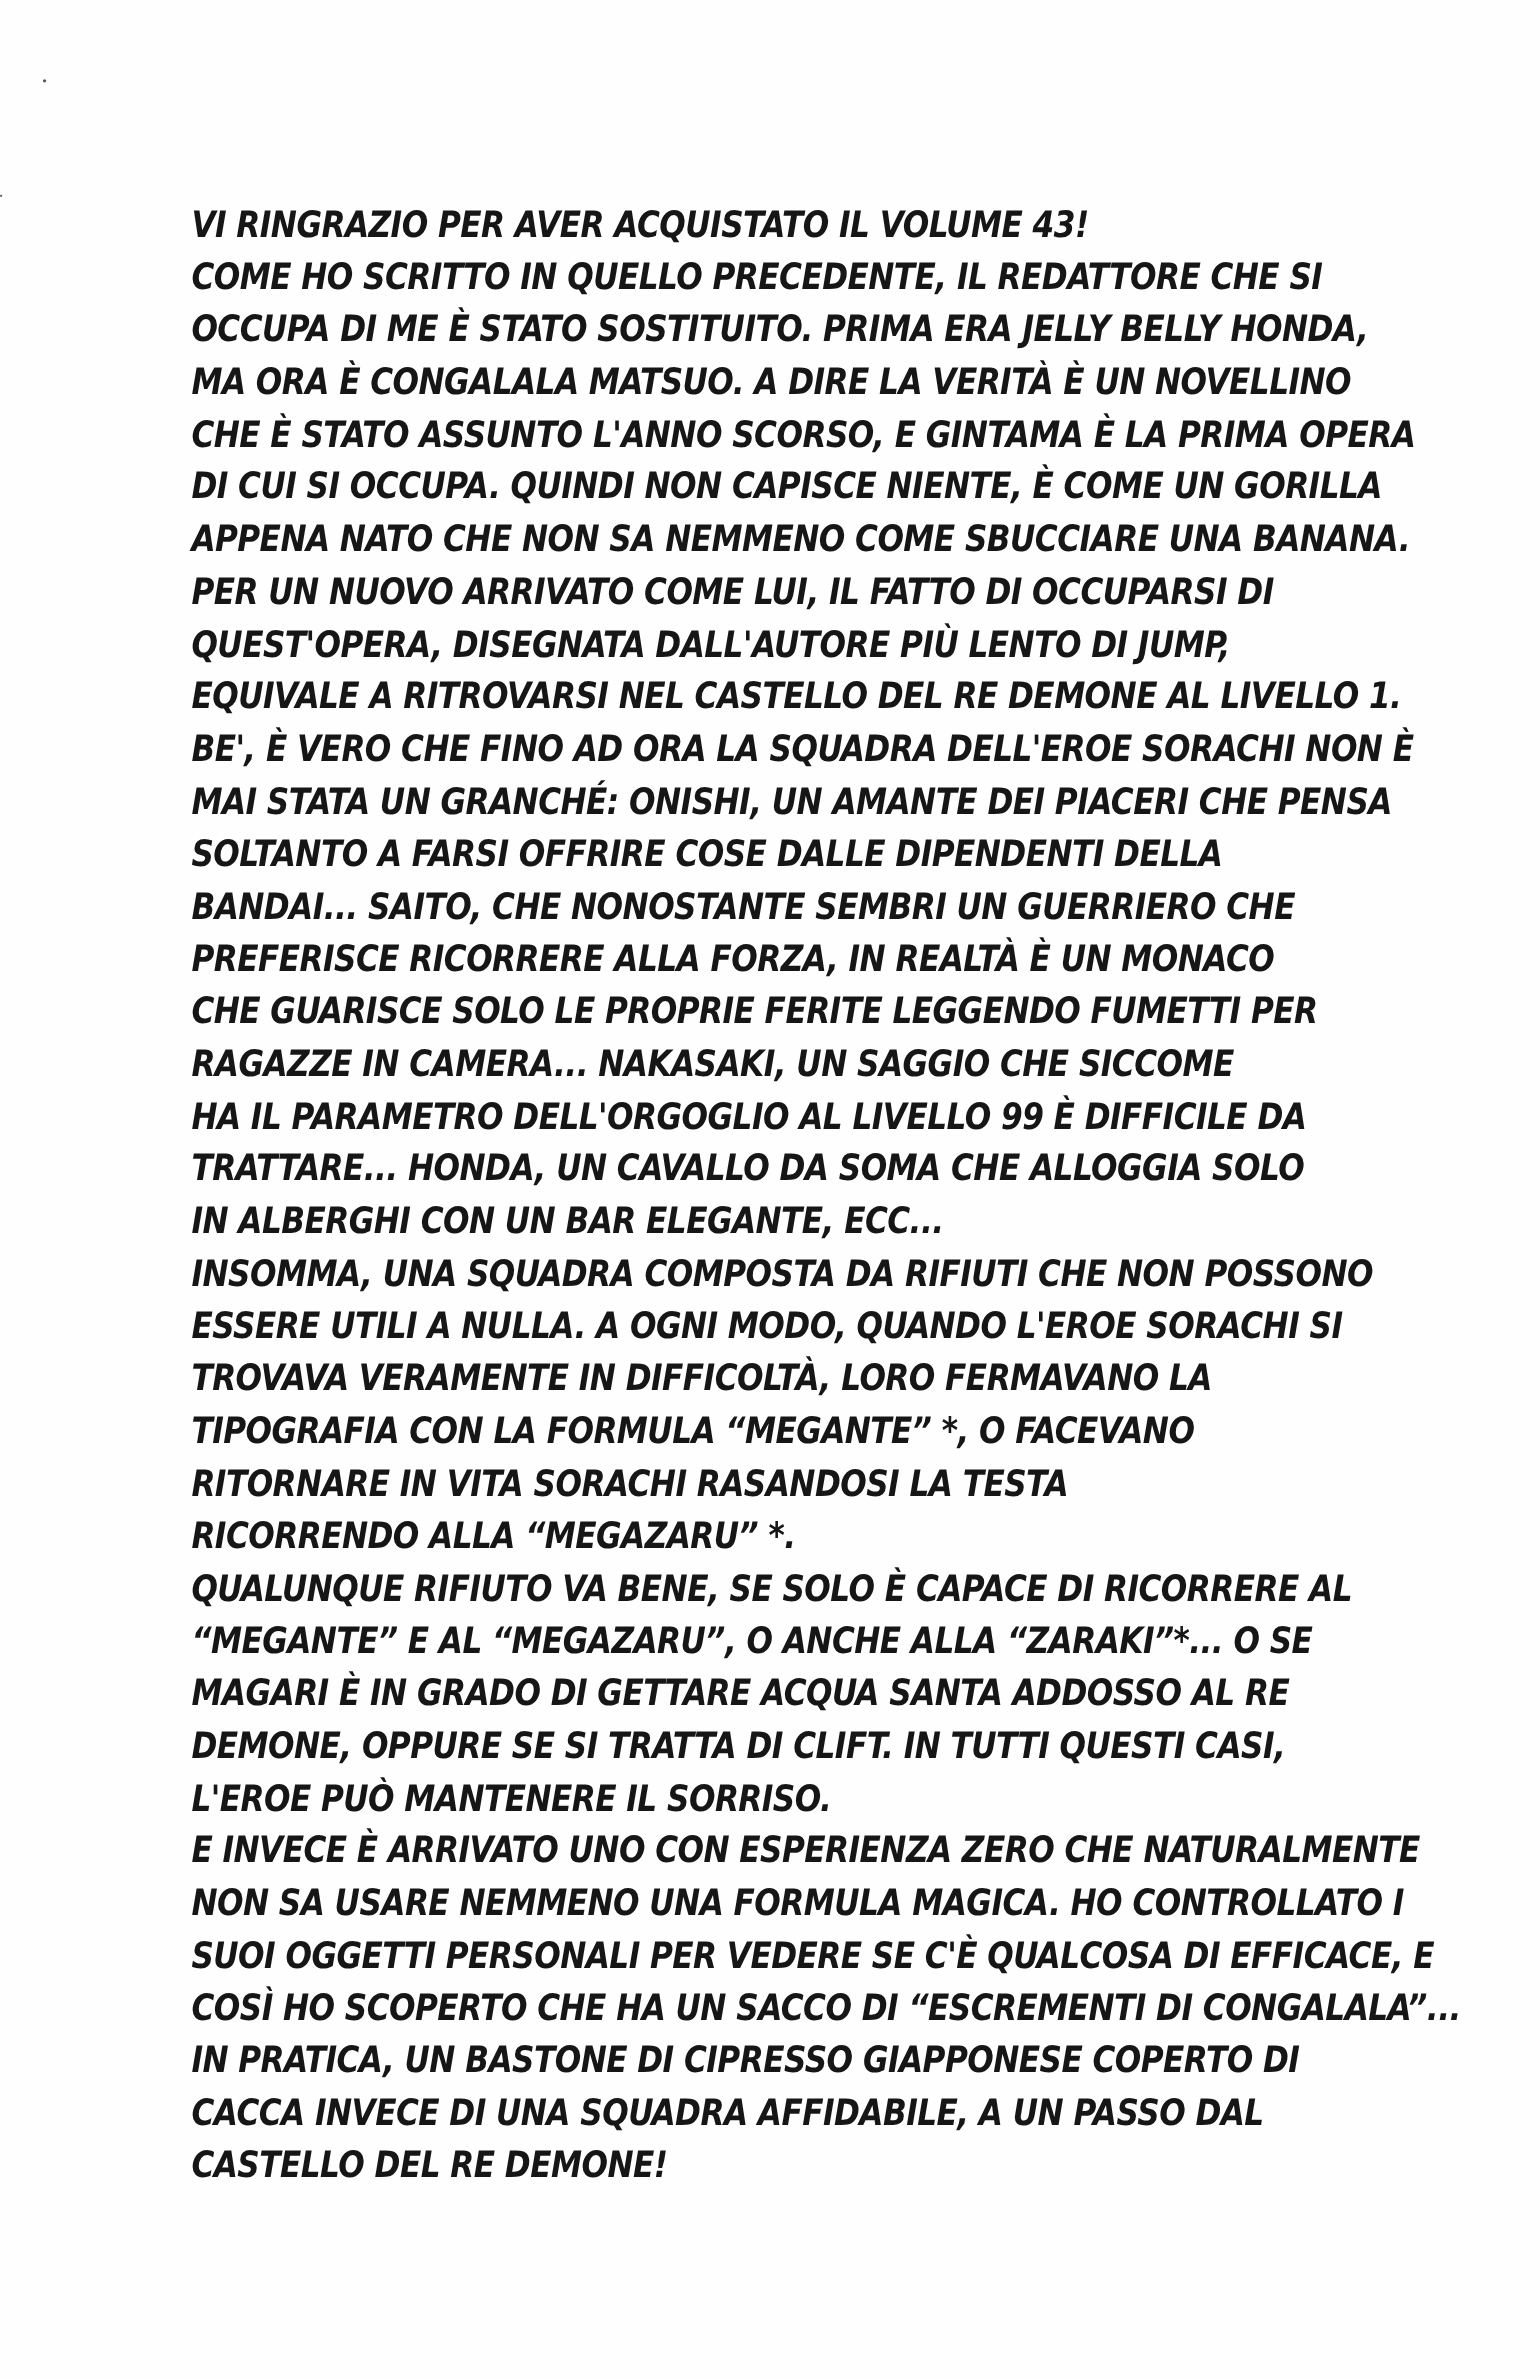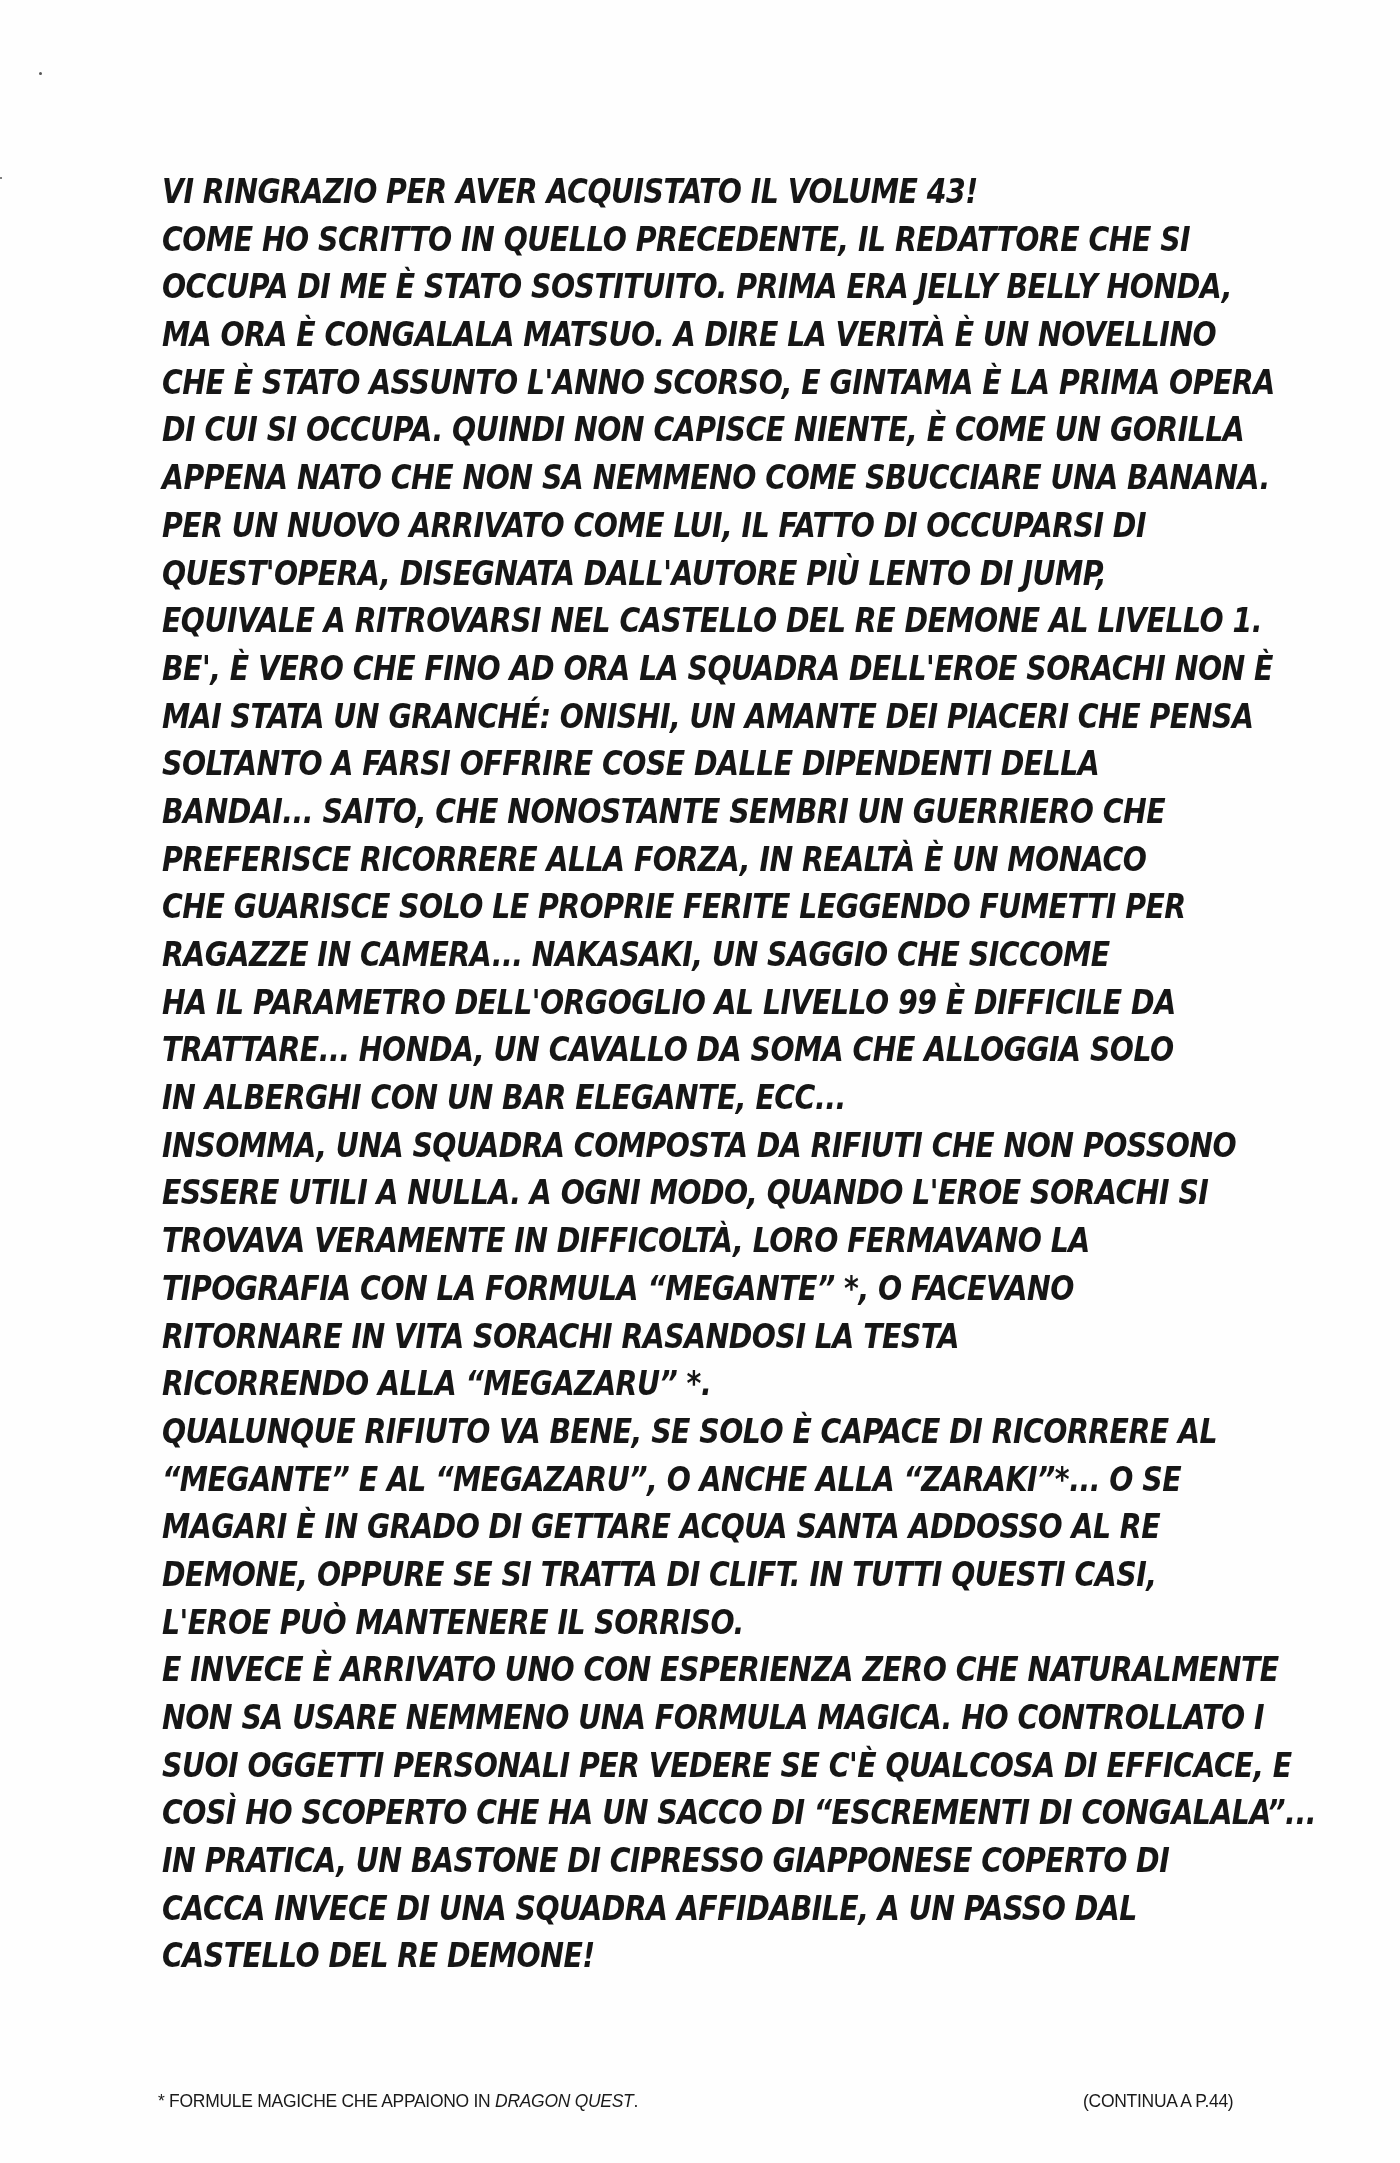--- a/index.html
+++ b/index.html
@@ -18,21 +18,21 @@
       left: 0; top: 0;
       width: 1400px;
       height: 2163px;
       background: #fefefe;
     }
     .letter {
       position: absolute;
       left: 162px;
       top: 168px;
       width: 1160px;
-      margin: 0;
+      margin: 12px;
       padding: 0;
       list-style: none;
     }
     .line {
       display: block;
       height: 47.7px;
       line-height: 47.7px;
       font-family: "DejaVu Sans", sans-serif;
       font-weight: bold;
       font-style: italic;
@@ -123,18 +123,14 @@
     <li class="line">L'EROE PUÒ MANTENERE IL SORRISO.</li>
     <li class="line">E INVECE È ARRIVATO UNO CON ESPERIENZA ZERO CHE NATURALMENTE</li>
     <li class="line">NON SA USARE NEMMENO UNA FORMULA MAGICA. HO CONTROLLATO I</li>
     <li class="line">SUOI OGGETTI PERSONALI PER VEDERE SE C'È QUALCOSA DI EFFICACE, E</li>
     <li class="line">COSÌ HO SCOPERTO CHE HA UN SACCO DI “ESCREMENTI DI CONGALALA”...</li>
     <li class="line">IN PRATICA, UN BASTONE DI CIPRESSO GIAPPONESE COPERTO DI</li>
     <li class="line">CACCA INVECE DI UNA SQUADRA AFFIDABILE, A UN PASSO DAL</li>
     <li class="line">CASTELLO DEL RE DEMONE!</li>
   </ol>
 
-  <div class="footer">
-    <div class="footnote"><span>* FORMULE MAGICHE CHE APPAIONO IN </span><span class="title-ref">DRAGON QUEST</span><span>.</span></div>
-    <div class="continue">(CONTINUA A P.44)</div>
-  </div>
 
 </div>
 
 </body></html>

